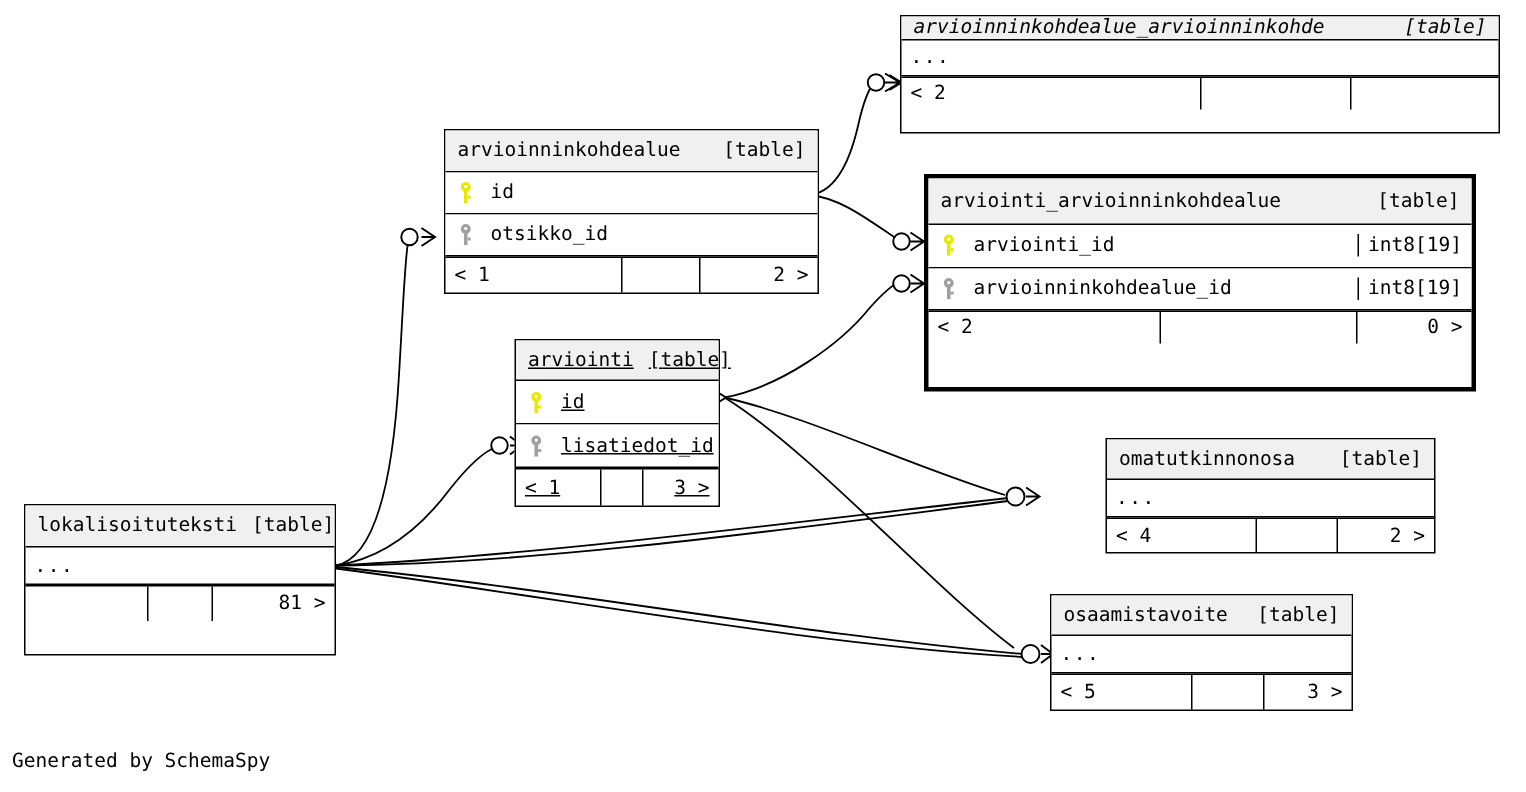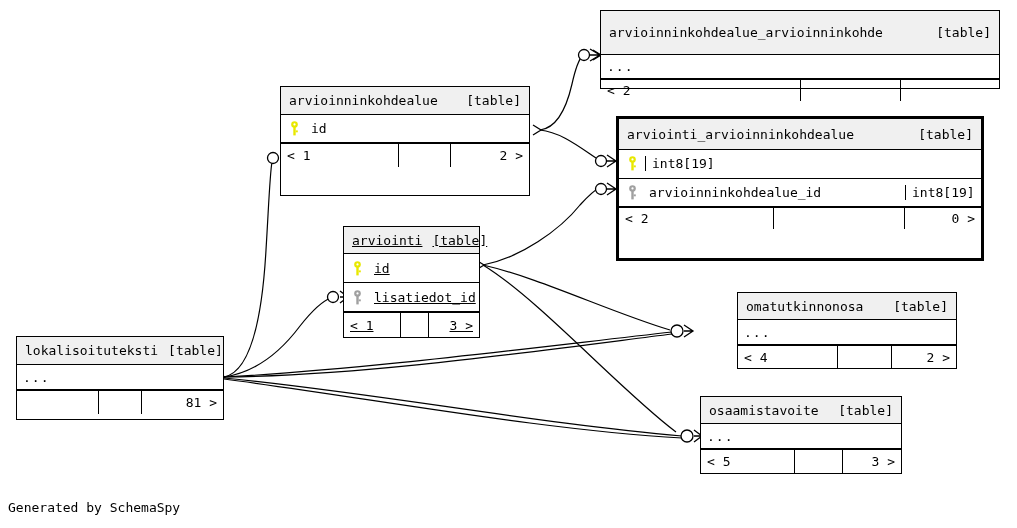--- a/index.html
+++ b/index.html
@@ -163,21 +163,21 @@
 
       <path d="M 533,125 L 541,130 L 533,135"></path>
       <path d="M 476,260 L 484,265 L 476,270"></path>
       <path d="M 216,372 L 225,377 L 216,382"></path>
       <path d="M 593,50 L 601,55 L 593,60"></path>
     </g>
   </svg>
 
   <div class="caption">Generated by SchemaSpy</div>
 <div class="table-node" style="left: 600px; top: 10px; width: 400px; height: 79px;">
-      <div class="tbl-header" style="height: 44px;">
+      <div class="tbl-header" style="height: 16px; font-style: italic;">
         <span class="tbl-name">arvioinninkohdealue_arvioinninkohde</span>
         <span class="tbl-tag">[table]</span>
       </div>
       <div class="tbl-ellipsis" style="height: 24px;">...</div>
       <div class="tbl-footer" style="height: 22px; border-top: 1px solid rgb(0, 0, 0);">
         <div class="foot-cell foot-left" style="width: 200px; min-width: 200px;">&lt; 2</div>
         <div class="foot-cell foot-left" style="width: 100px; min-width: 100px;"></div>
         <div class="foot-cell foot-left" style="width: 100px; min-width: 100px;"></div>
       </div>
     </div>
@@ -188,55 +188,67 @@
       </div>
       <div class="tbl-row" style="height: 28.6667px;">
         <span class="row-key">
           <svg class="keyicon" width="11" height="15" viewBox="0 0 11 15" aria-hidden="true">
             <circle cx="5.5" cy="3.6" r="3.3" fill="#e8e800"></circle>
             <circle cx="5.5" cy="3.4" r="1.1" fill="#ffffff"></circle>
             <rect x="4.3" y="6" width="2.4" height="8.4" fill="#e8e800"></rect>
             <rect x="6.7" y="9.4" width="2.1" height="1.9" fill="#e8e800"></rect>
           </svg>
         </span>
+        <span class="row-name">arviointi_id</span>
         <span class="row-type" style="width: 76px; min-width: 76px;">int8[19]</span>
       </div>
       <div class="tbl-row" style="height: 28.6667px;">
         <span class="row-key">
           <svg class="keyicon" width="11" height="15" viewBox="0 0 11 15" aria-hidden="true">
             <circle cx="5.5" cy="3.6" r="3.3" fill="#a0a0a0"></circle>
             <circle cx="5.5" cy="3.4" r="1.1" fill="#ffffff"></circle>
             <rect x="4.3" y="6" width="2.4" height="8.4" fill="#a0a0a0"></rect>
             <rect x="6.7" y="9.4" width="2.1" height="1.9" fill="#a0a0a0"></rect>
           </svg>
         </span>
         <span class="row-name">arvioinninkohdealue_id</span>
         <span class="row-type" style="width: 76px; min-width: 76px;">int8[19]</span>
       </div>
       <div class="tbl-footer" style="height: 22px; border-top: 1px solid rgb(0, 0, 0);">
         <div class="foot-cell foot-left" style="width: 155px; min-width: 155px;">&lt; 2</div>
         <div class="foot-cell foot-left" style="width: 131px; min-width: 131px;"></div>
         <div class="foot-cell foot-right" style="width: 76px; min-width: 76px;">0 &gt;</div>
       </div>
     </div>
-    <div class="table-node" style="left: 280px; top: 86px; width: 250px; height: 110px;">
+    <div class="table-node" style="left: 296px; top: 86px; width: 250px; height: 110px;">
       <div class="tbl-header" style="height: 28px;">
         <span class="tbl-name">arvioinninkohdealue</span>
         <span class="tbl-tag">[table]</span>
       </div>
       <div class="tbl-row" style="height: 28px;">
         <span class="row-key">
           <svg class="keyicon" width="11" height="15" viewBox="0 0 11 15" aria-hidden="true">
             <circle cx="5.5" cy="3.6" r="3.3" fill="#e8e800"></circle>
             <circle cx="5.5" cy="3.4" r="1.1" fill="#ffffff"></circle>
             <rect x="4.3" y="6" width="2.4" height="8.4" fill="#e8e800"></rect>
             <rect x="6.7" y="9.4" width="2.1" height="1.9" fill="#e8e800"></rect>
           </svg>
         </span>
         <span class="row-name">id</span>
+      </div>
+      <div class="tbl-row" style="height: 28px;">
+        <span class="row-key">
+          <svg class="keyicon" width="11" height="15" viewBox="0 0 11 15" aria-hidden="true">
+            <circle cx="5.5" cy="3.6" r="3.3" fill="#a0a0a0"></circle>
+            <circle cx="5.5" cy="3.4" r="1.1" fill="#ffffff"></circle>
+            <rect x="4.3" y="6" width="2.4" height="8.4" fill="#a0a0a0"></rect>
+            <rect x="6.7" y="9.4" width="2.1" height="1.9" fill="#a0a0a0"></rect>
+          </svg>
+        </span>
+        <span class="row-name">otsikko_id</span>
       </div>
       <div class="tbl-footer" style="height: 24px; border-top: 1px solid rgb(0, 0, 0);">
         <div class="foot-cell foot-left" style="width: 118px; min-width: 118px;">&lt; 1</div>
         <div class="foot-cell foot-left" style="width: 52px; min-width: 52px;"></div>
         <div class="foot-cell foot-right" style="width: 78px; min-width: 78px;">2 &gt;</div>
       </div>
     </div>
     <div class="table-node" style="left: 343px; top: 226px; width: 137px; height: 112px; text-decoration: underline;">
       <div class="tbl-header" style="height: 27px;">
         <span class="tbl-name">arviointi</span>
@@ -263,21 +275,21 @@
           </svg>
         </span>
         <span class="row-name">lisatiedot_id</span>
       </div>
       <div class="tbl-footer" style="height: 25px; border-top: 1px solid rgb(0, 0, 0);">
         <div class="foot-cell foot-left" style="width: 57px; min-width: 57px;">&lt; 1</div>
         <div class="foot-cell foot-left" style="width: 28px; min-width: 28px;"></div>
         <div class="foot-cell foot-right" style="width: 50px; min-width: 50px;">3 &gt;</div>
       </div>
     </div>
-    <div class="table-node" style="left: 16px; top: 336px; width: 208px; height: 84px;">
+    <div class="table-node" style="left: 16px; top: 336px; width: 208px; height: 101px;">
       <div class="tbl-header" style="height: 28px;">
         <span class="tbl-name">lokalisoituteksti</span>
         <span class="tbl-tag">[table]</span>
       </div>
       <div class="tbl-ellipsis" style="height: 25px;">...</div>
       <div class="tbl-footer" style="height: 24px; border-top: 1px solid rgb(0, 0, 0);">
         <div class="foot-cell foot-left" style="width: 82px; min-width: 82px;"></div>
         <div class="foot-cell foot-left" style="width: 43px; min-width: 43px;"></div>
         <div class="foot-cell foot-right" style="width: 81px; min-width: 81px;">81 &gt;</div>
       </div>

